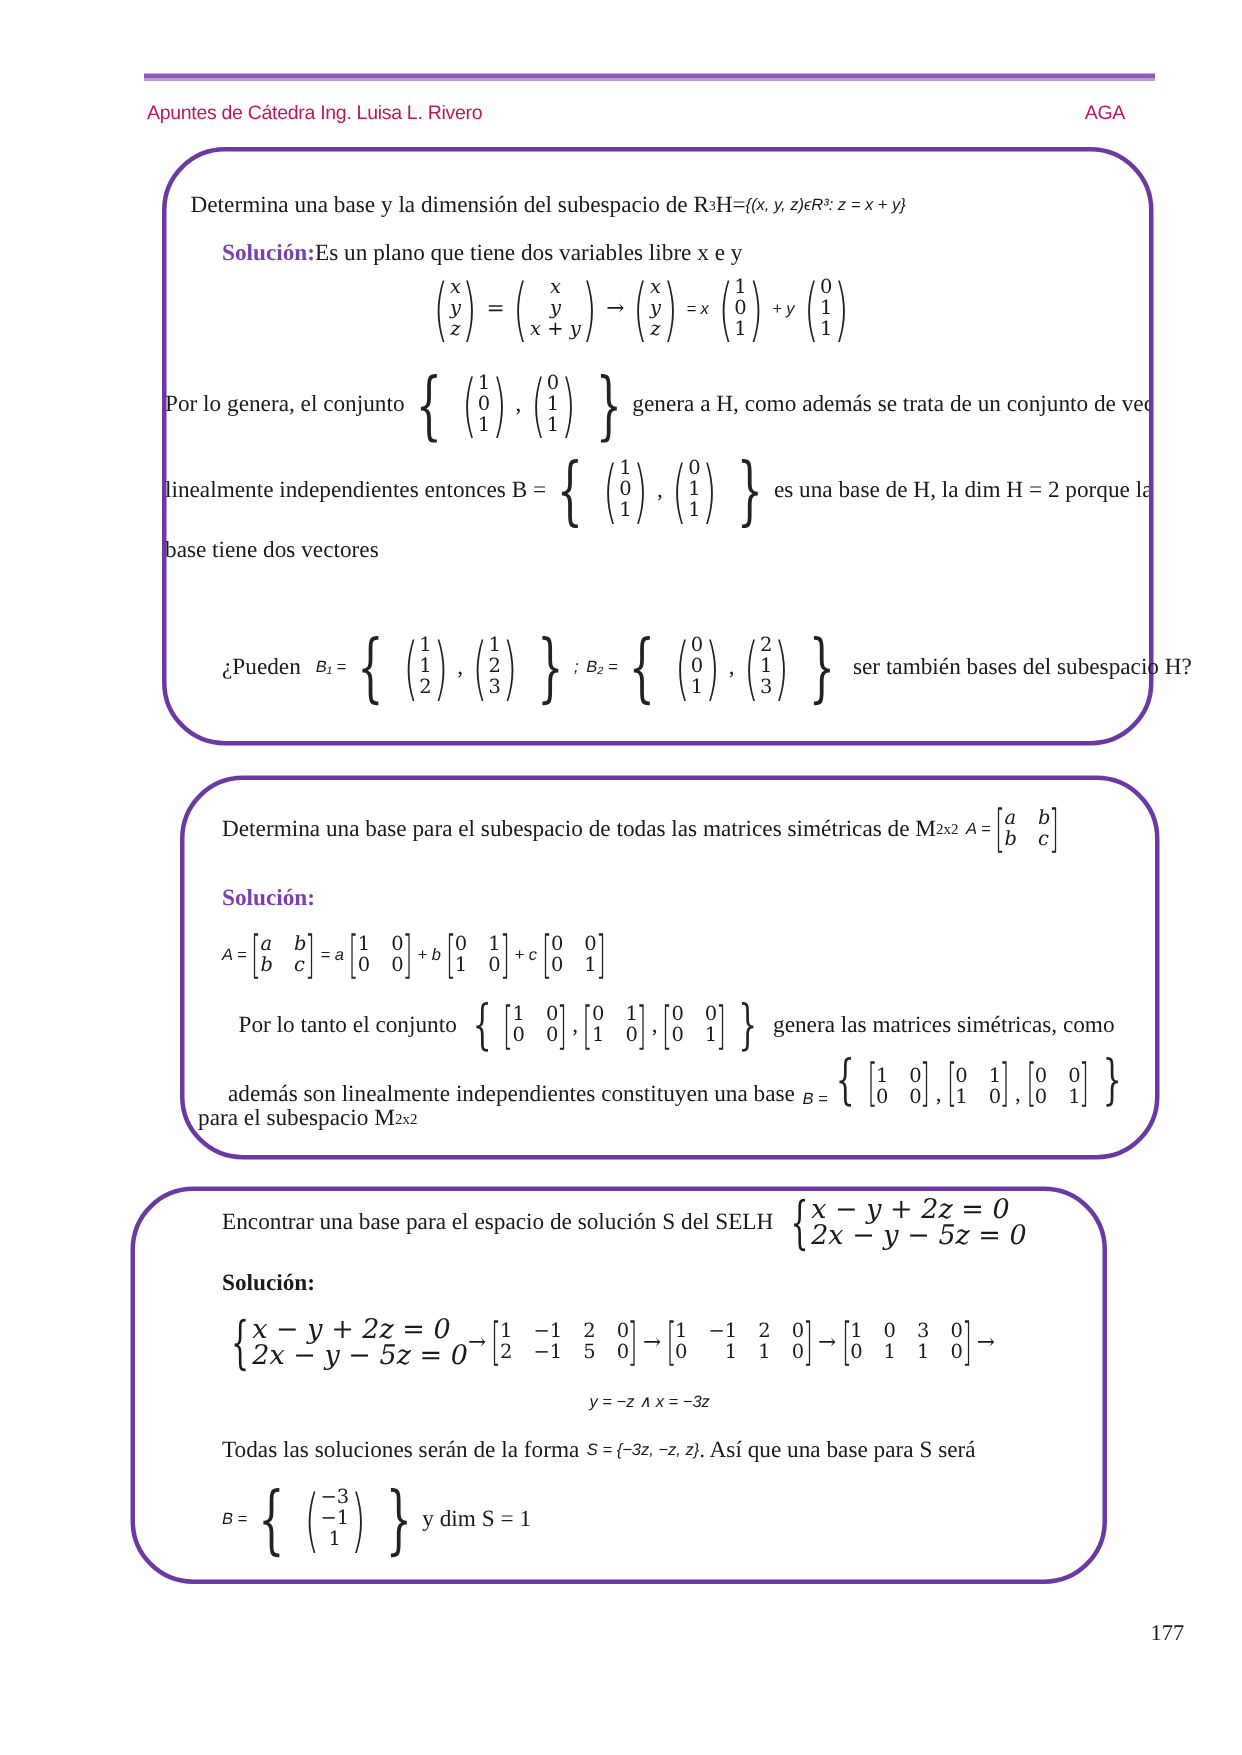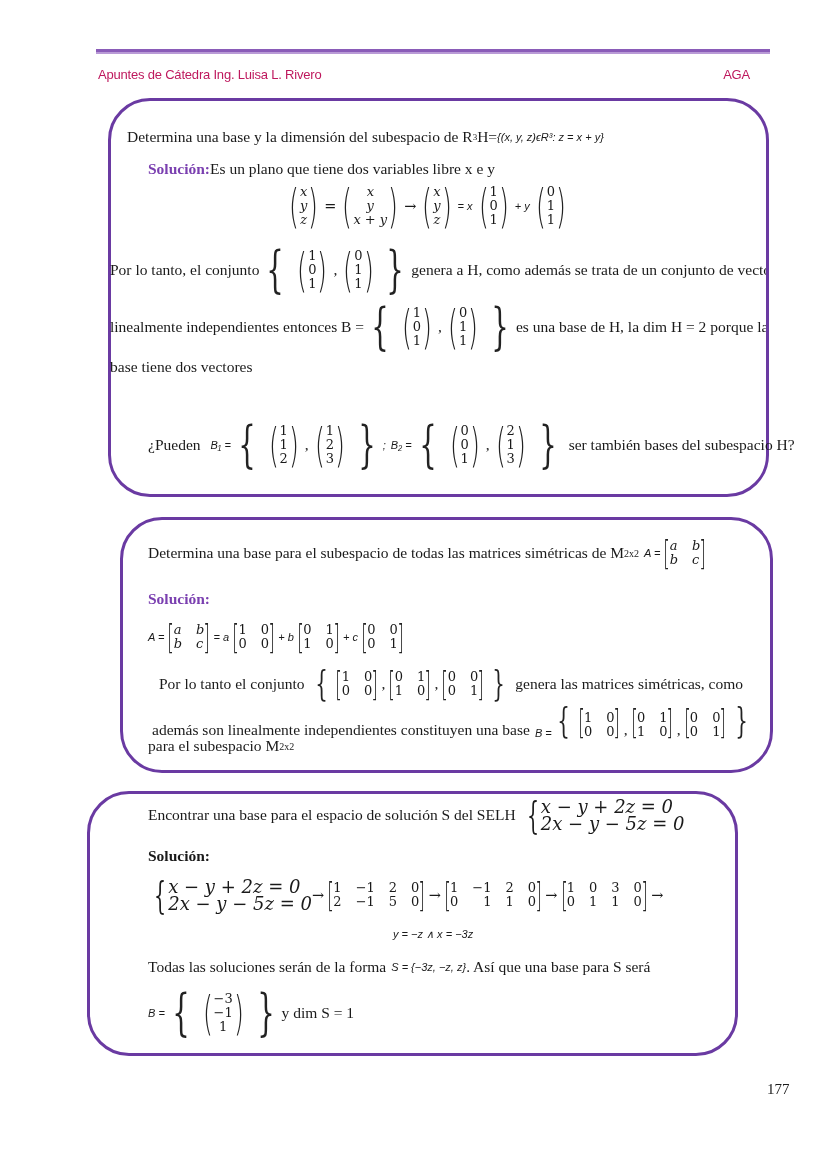--- a/index.html
+++ b/index.html
@@ -112,21 +112,21 @@
       <span class="col">
         <span>0</span>
         <span>1</span>
         <span>1</span>
       </span>
       <span class="paren">)</span>
     </span>
 </div>
 
 <div class="line" style="left:110px; top:245px; width:656px; overflow:hidden;">
-  <span>Por lo tanto, el conjunto</span><span class="sp"></span>
+  <span>Por lo genera, el conjunto</span><span class="sp"></span>
   <span class="brace">{</span>
   <span class="vec">
       <span class="paren">(</span>
       <span class="col">
         <span>1</span>
         <span>0</span>
         <span>1</span>
       </span>
       <span class="paren">)</span>
     </span>,
@@ -322,21 +322,21 @@
     </span><span class="bracket">]</span>,
   <span class="bracket">[</span><span class="mat">
       <span>0</span>
       <span>0</span>
       <span>0</span>
       <span>1</span>
     </span><span class="bracket">]</span>
   <span class="brace" style="font-size:36px;line-height:36px;">}</span>
 </div>
 
-<div class="line" style="left:148px; top:737px;align-items:center;">
+<div class="line" style="left:132px; top:737px;align-items:center;">
   <span>para el subespacio M</span>
     <sub>2x2</sub>
 </div>
 
 <div class="box box3"></div>
 
 <div class="line" style="left:148px; top:796px;">
   <span>Encontrar una base para el espacio de solución S del SELH</span>
     <span class="sp"></span>
   <span class="cbrace">{</span>

